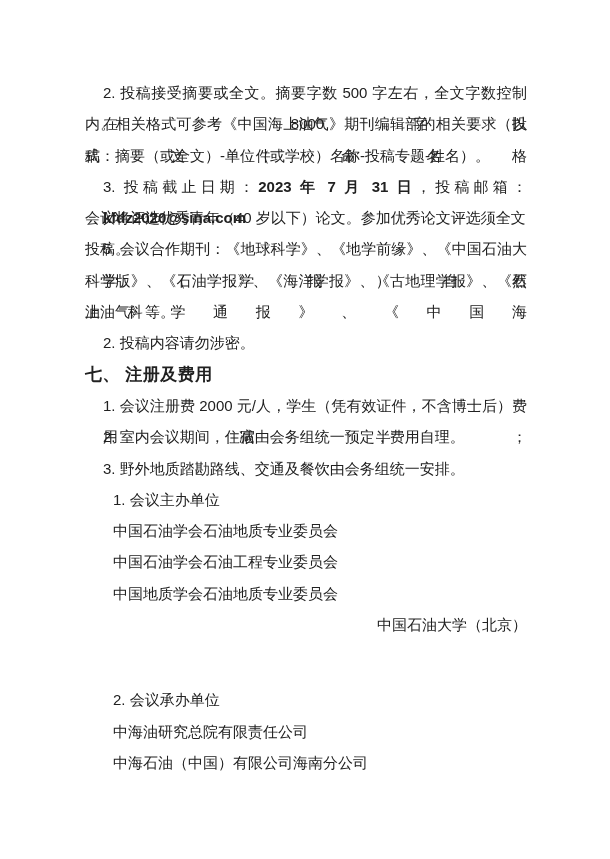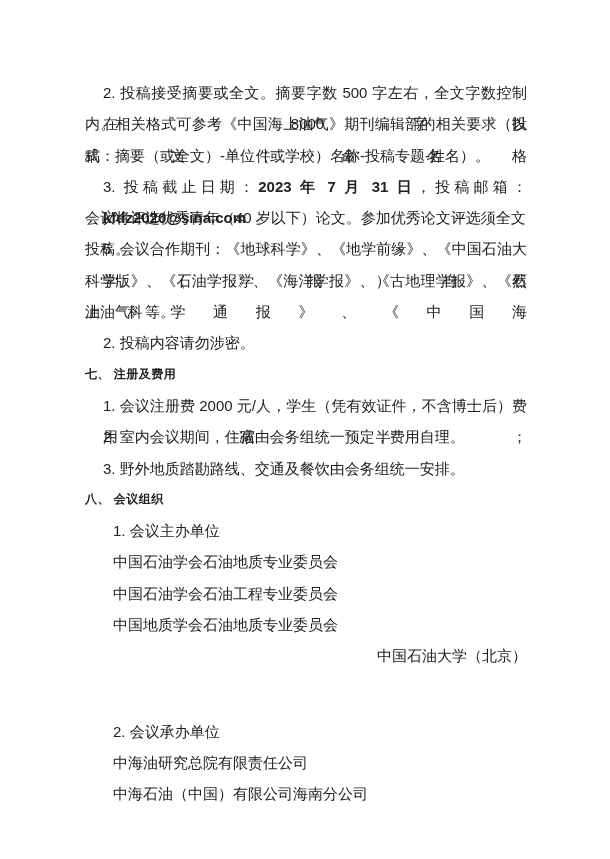--- a/index.html
+++ b/index.html
@@ -26,21 +26,21 @@
     color: #212121;
     white-space: pre-wrap;
     text-align: left;
     overflow: visible;
   }
   .line.fill {
     text-align: justify;
     text-align-last: justify;
   }
   .line.heading {
-    font-size: 12px;
+    font-size: 17px;
     font-weight: 700;
     letter-spacing: 0.5px;
   }
   .b { font-weight: 700; }
 </style>
 </head>
 <body style="color: rgb(33, 33, 33);">
 
 <div class="page">
   <div class="content">
@@ -50,21 +50,20 @@
       <div class="line fill" style="padding-left: 18px;"><span>3. 投稿截止日期：</span><span class="b">2023 年 7 月 31 日</span><span>，投稿邮箱：</span><span class="b">kfdz2020@sina.com</span></div>
       <div class="line"><span>会议将评选优秀青年（40 岁以下）论文。参加优秀论文评选须全文投稿。</span></div>
       <div class="line fill" style="padding-left: 18px;"><span>5. 会议合作期刊：《地球科学》、《地学前缘》、《中国石油大学（学报）自然</span></div>
       <div class="line fill"><span>科学版》、《石油学报》、《海洋学报》、《古地理学报》、《石油科学通报》、《中国海</span></div>
       <div class="line"><span>上油气》等。</span></div>
       <div class="line" style="padding-left: 18px;"><span>2. 投稿内容请勿涉密。</span></div>
       <div class="line heading"><span>七、 注册及费用</span></div>
       <div class="line fill" style="padding-left: 18px;"><span>1. 会议注册费 2000 元/人，学生（凭有效证件，不含博士后）费用减半；</span></div>
       <div class="line" style="padding-left: 18px;"><span>2. 室内会议期间，住宿由会务组统一预定，费用自理。</span></div>
       <div class="line" style="padding-left: 18px;"><span>3. 野外地质踏勘路线、交通及餐饮由会务组统一安排。</span></div>
-      <div class="line heading"><span>八、 会议组织</span></div>
       <div class="line" style="padding-left: 28px;"><span>1. 会议主办单位</span></div>
       <div class="line" style="padding-left: 28px;"><span>中国石油学会石油地质专业委员会</span></div>
       <div class="line" style="padding-left: 28px;"><span>中国石油学会石油工程专业委员会</span></div>
       <div class="line" style="padding-left: 28px;"><span>中国地质学会石油地质专业委员会</span></div>
       <div class="line" style="padding-left: 28px; text-align: right;"><span>中国石油大学（北京）</span></div>
       <div class="line" style="padding-left: 28px; margin-top: 44px;"><span>2. 会议承办单位</span></div>
       <div class="line" style="padding-left: 28px;"><span>中海油研究总院有限责任公司</span></div>
       <div class="line" style="padding-left: 28px;"><span>中海石油（中国）有限公司海南分公司</span></div>
     </div>
 </div>

